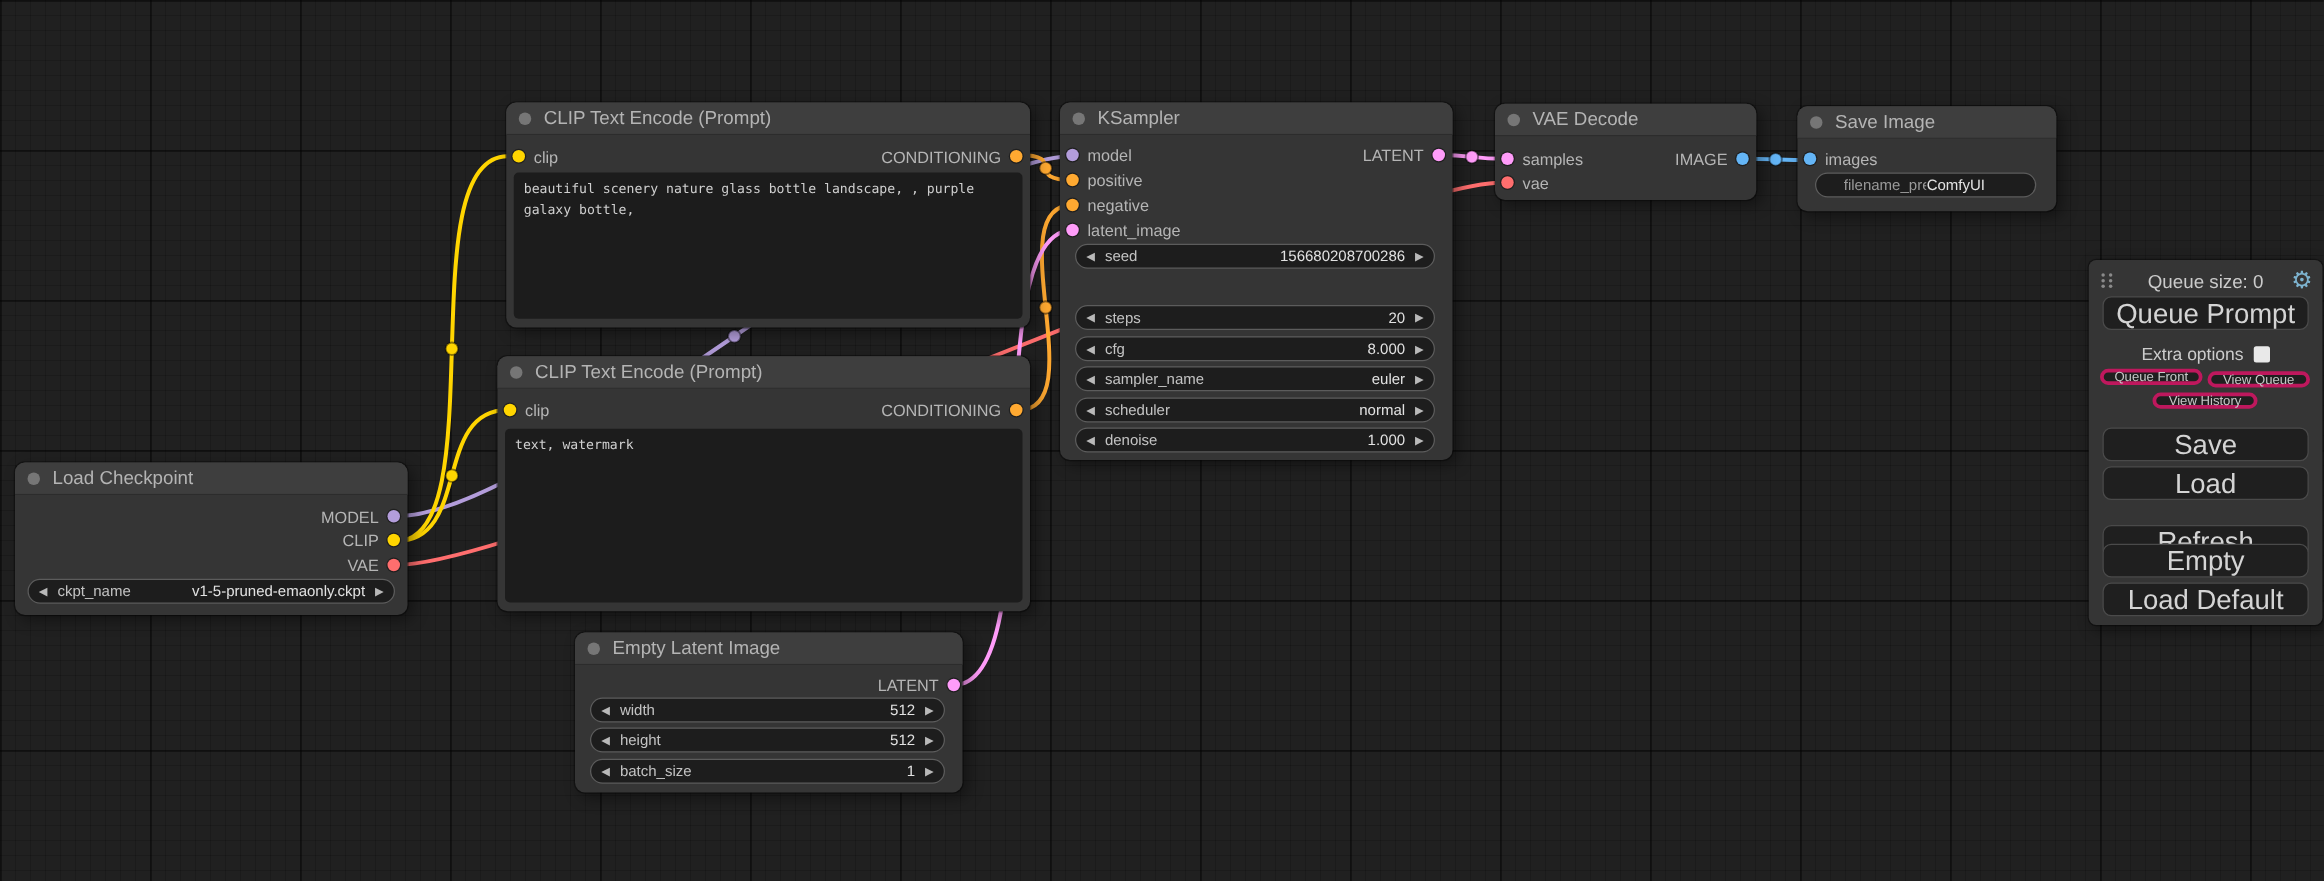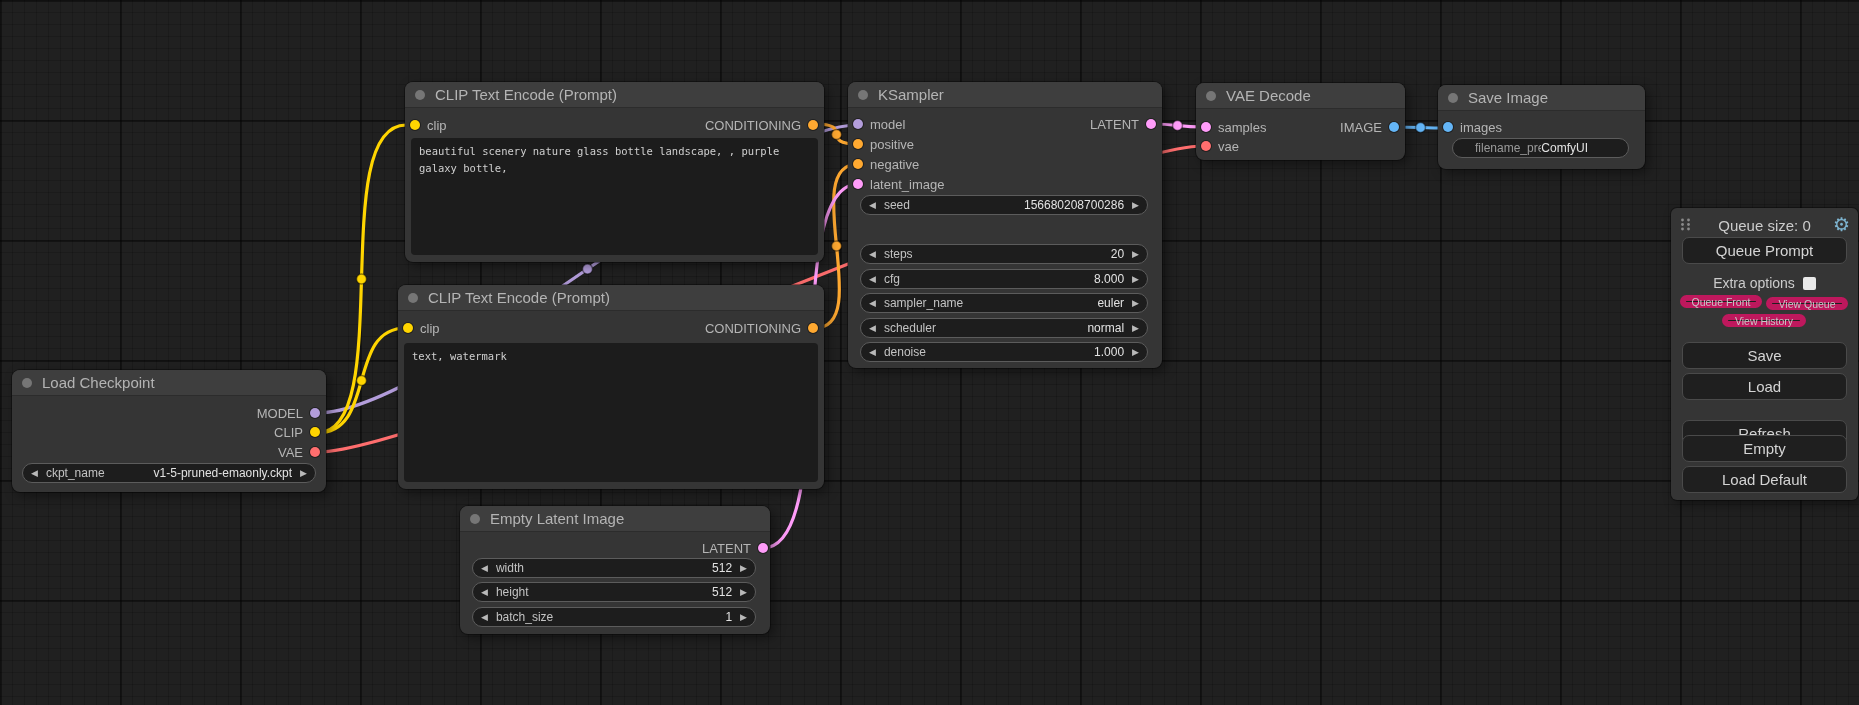--- a/index.html
+++ b/index.html
@@ -42,25 +42,25 @@
   .qpanel { position:absolute; left:1671px; top:208px; width:187px; height:292px;
     background:#353535; border-radius:6px; z-index:3;
     box-shadow:0 0 0 1px rgba(0,0,0,.35), 4px 4px 12px rgba(0,0,0,.45); }
   .qheader { position:absolute; left:0; top:6px; right:0; height:22px; display:flex;
     align-items:center; }
   .qhandle { position:absolute; left:9px; top:3px; }
   .qsize { width:100%; text-align:center; color:#cbcbcb; font-size:15px; }
   .qgear { position:absolute; right:8px; top:0px; font-size:19px; line-height:22px; cursor:pointer; }
   .qbtn { position:absolute; left:11px; width:165px; background:#1f1f1f; border:1px solid #4a4a4a;
     border-radius:7px; color:#d4d4d4; display:flex; align-items:center; justify-content:center; }
-  .qbig { height:27px; font-size:15px; }
+  .qbig { height:27px; font-size:22px; }
   .qextra { position:absolute; left:0; right:0; top:67px; height:16px; display:flex;
     align-items:center; justify-content:center; gap:8px; color:#cccccc; font-size:14px; }
   .qcheck { width:13px; height:13px; background:#e9e9e9; border-radius:2px; }
-  .qpill { position:absolute; background:#1f1f1f; border:6px solid #be185d; border-radius:8px;
+  .qpill { position:absolute; background:#1f1f1f; border:3px solid #be185d; border-radius:8px;
     height:13px; color:#c8c8c8; font-size:10.5px; display:flex; align-items:center;
     justify-content:center; }
 </style>
 </head>
 <body>
 
 <div class="canvas">
 
   <svg class="links" width="1859" height="705">
     <path class="link" d="M 317 413 C 437 413, 738 125, 858 125" stroke="#b39ddb"></path>

